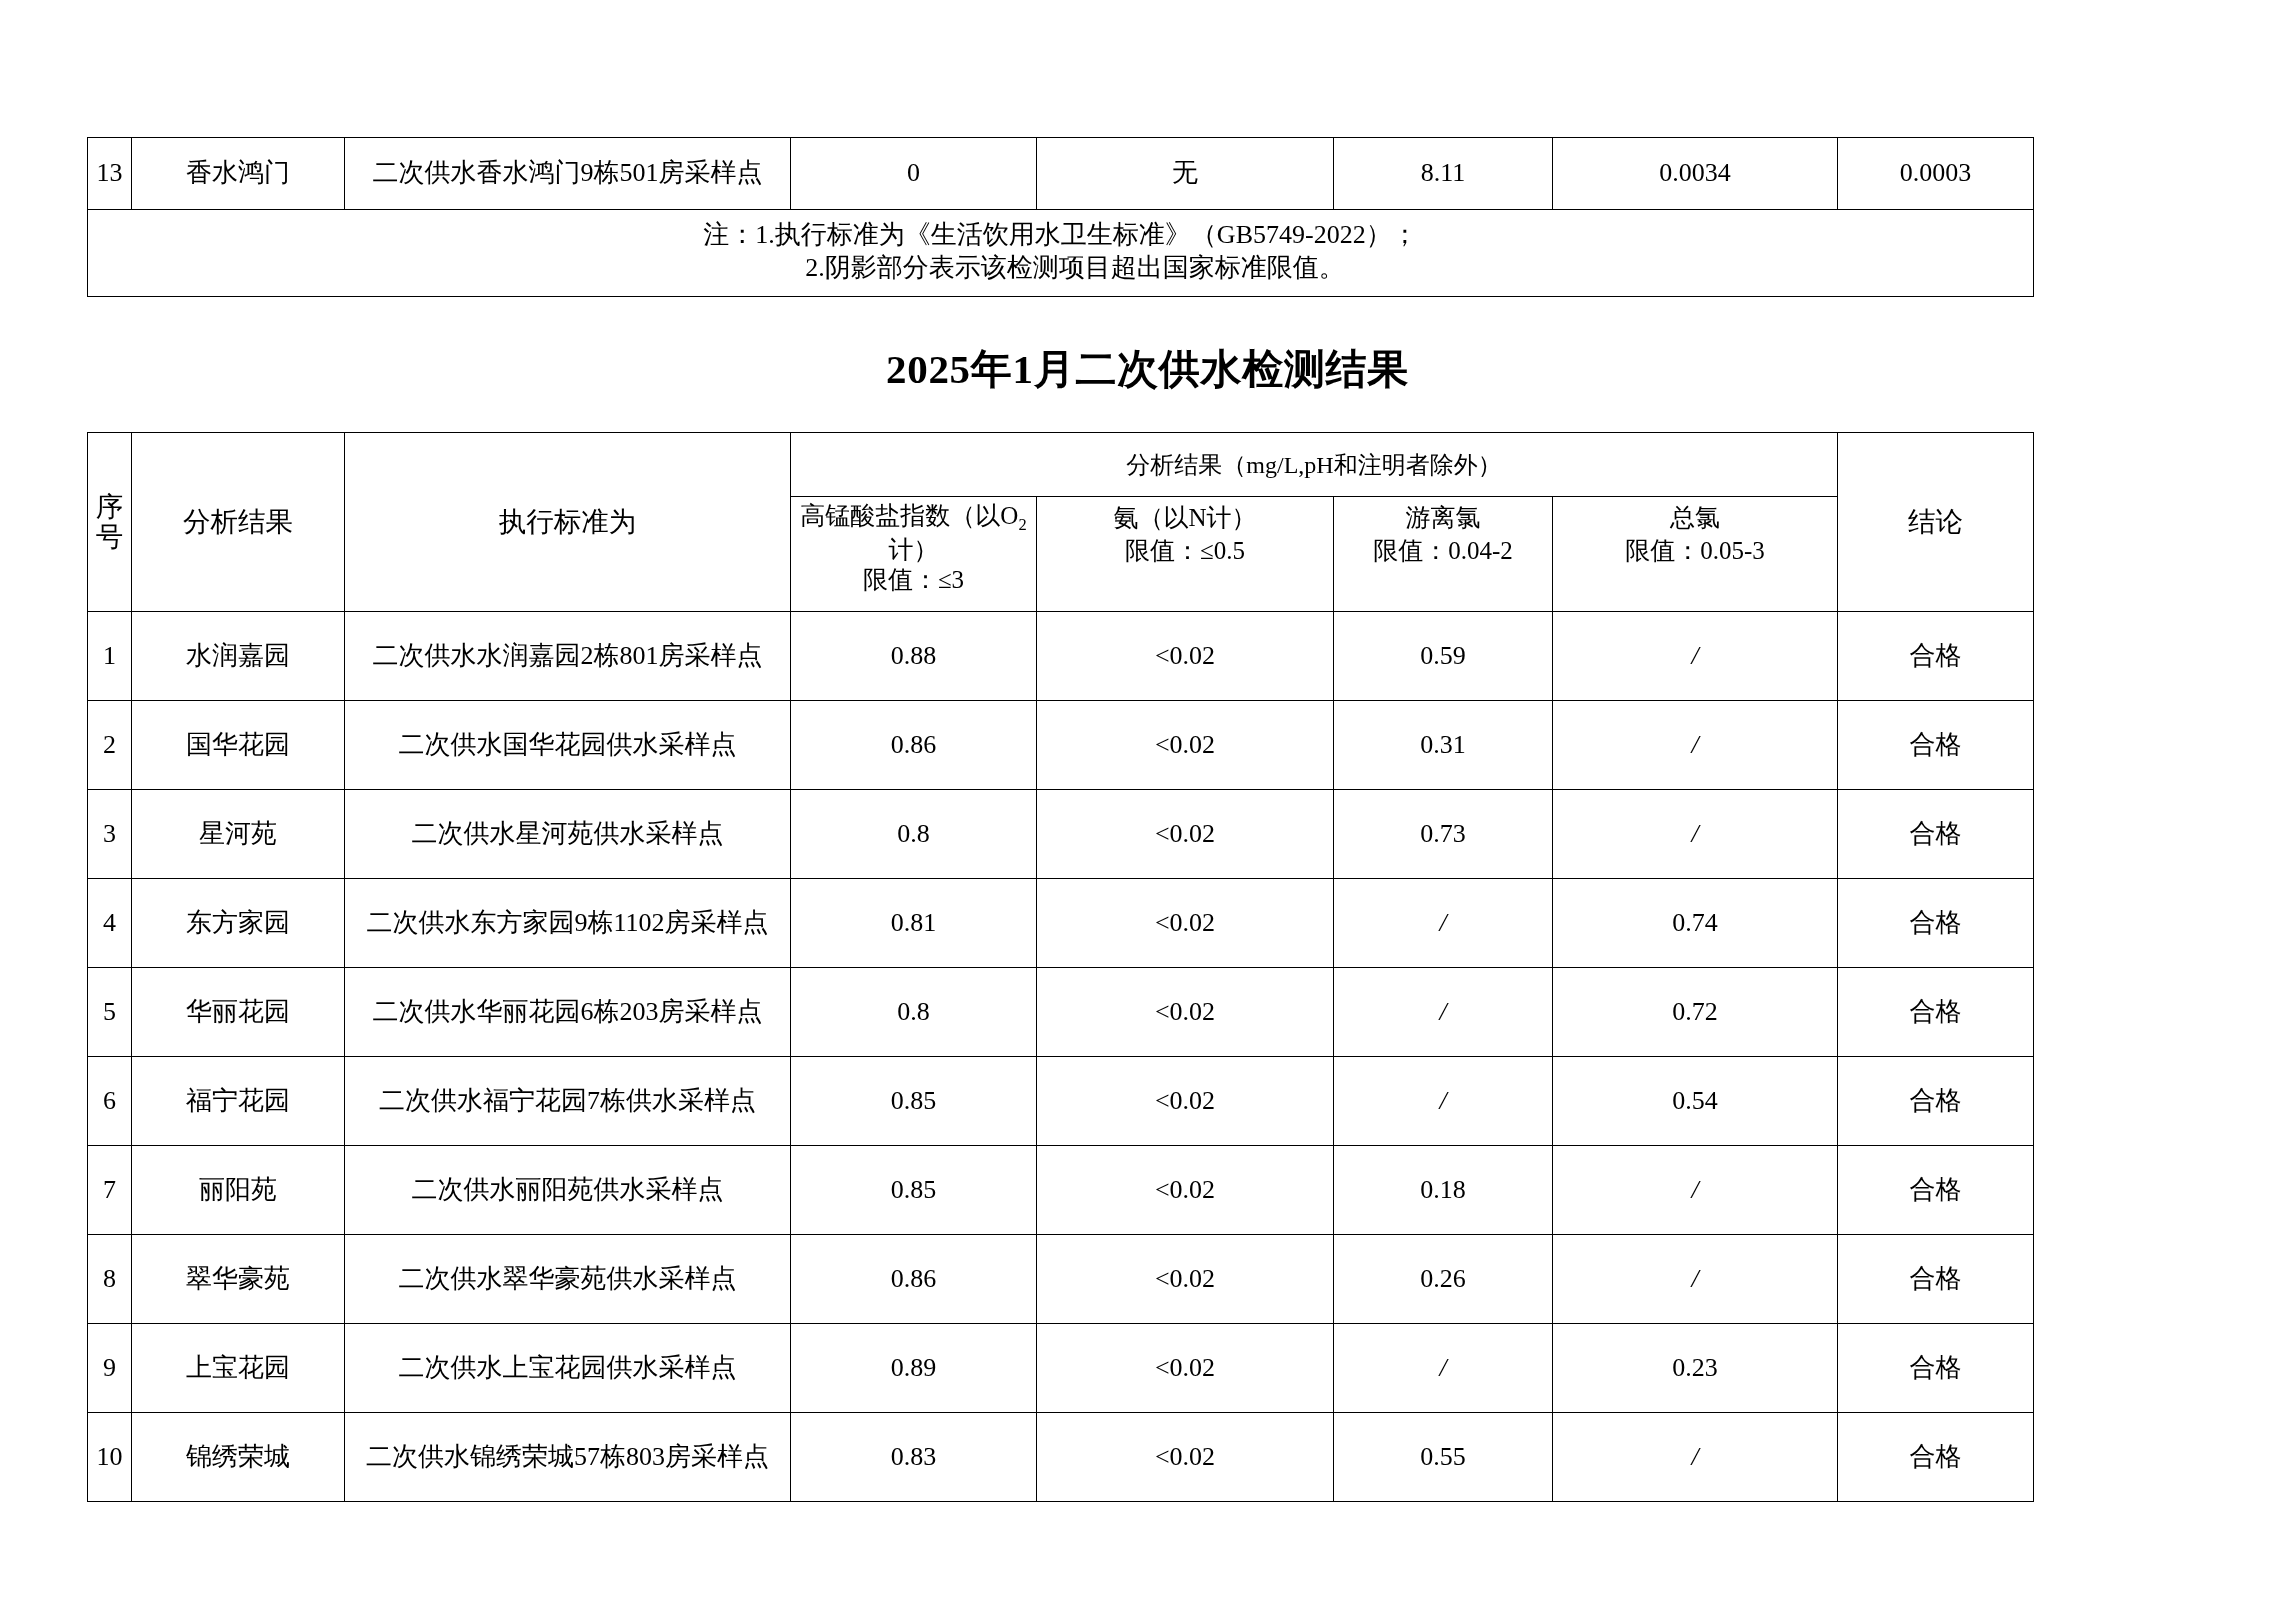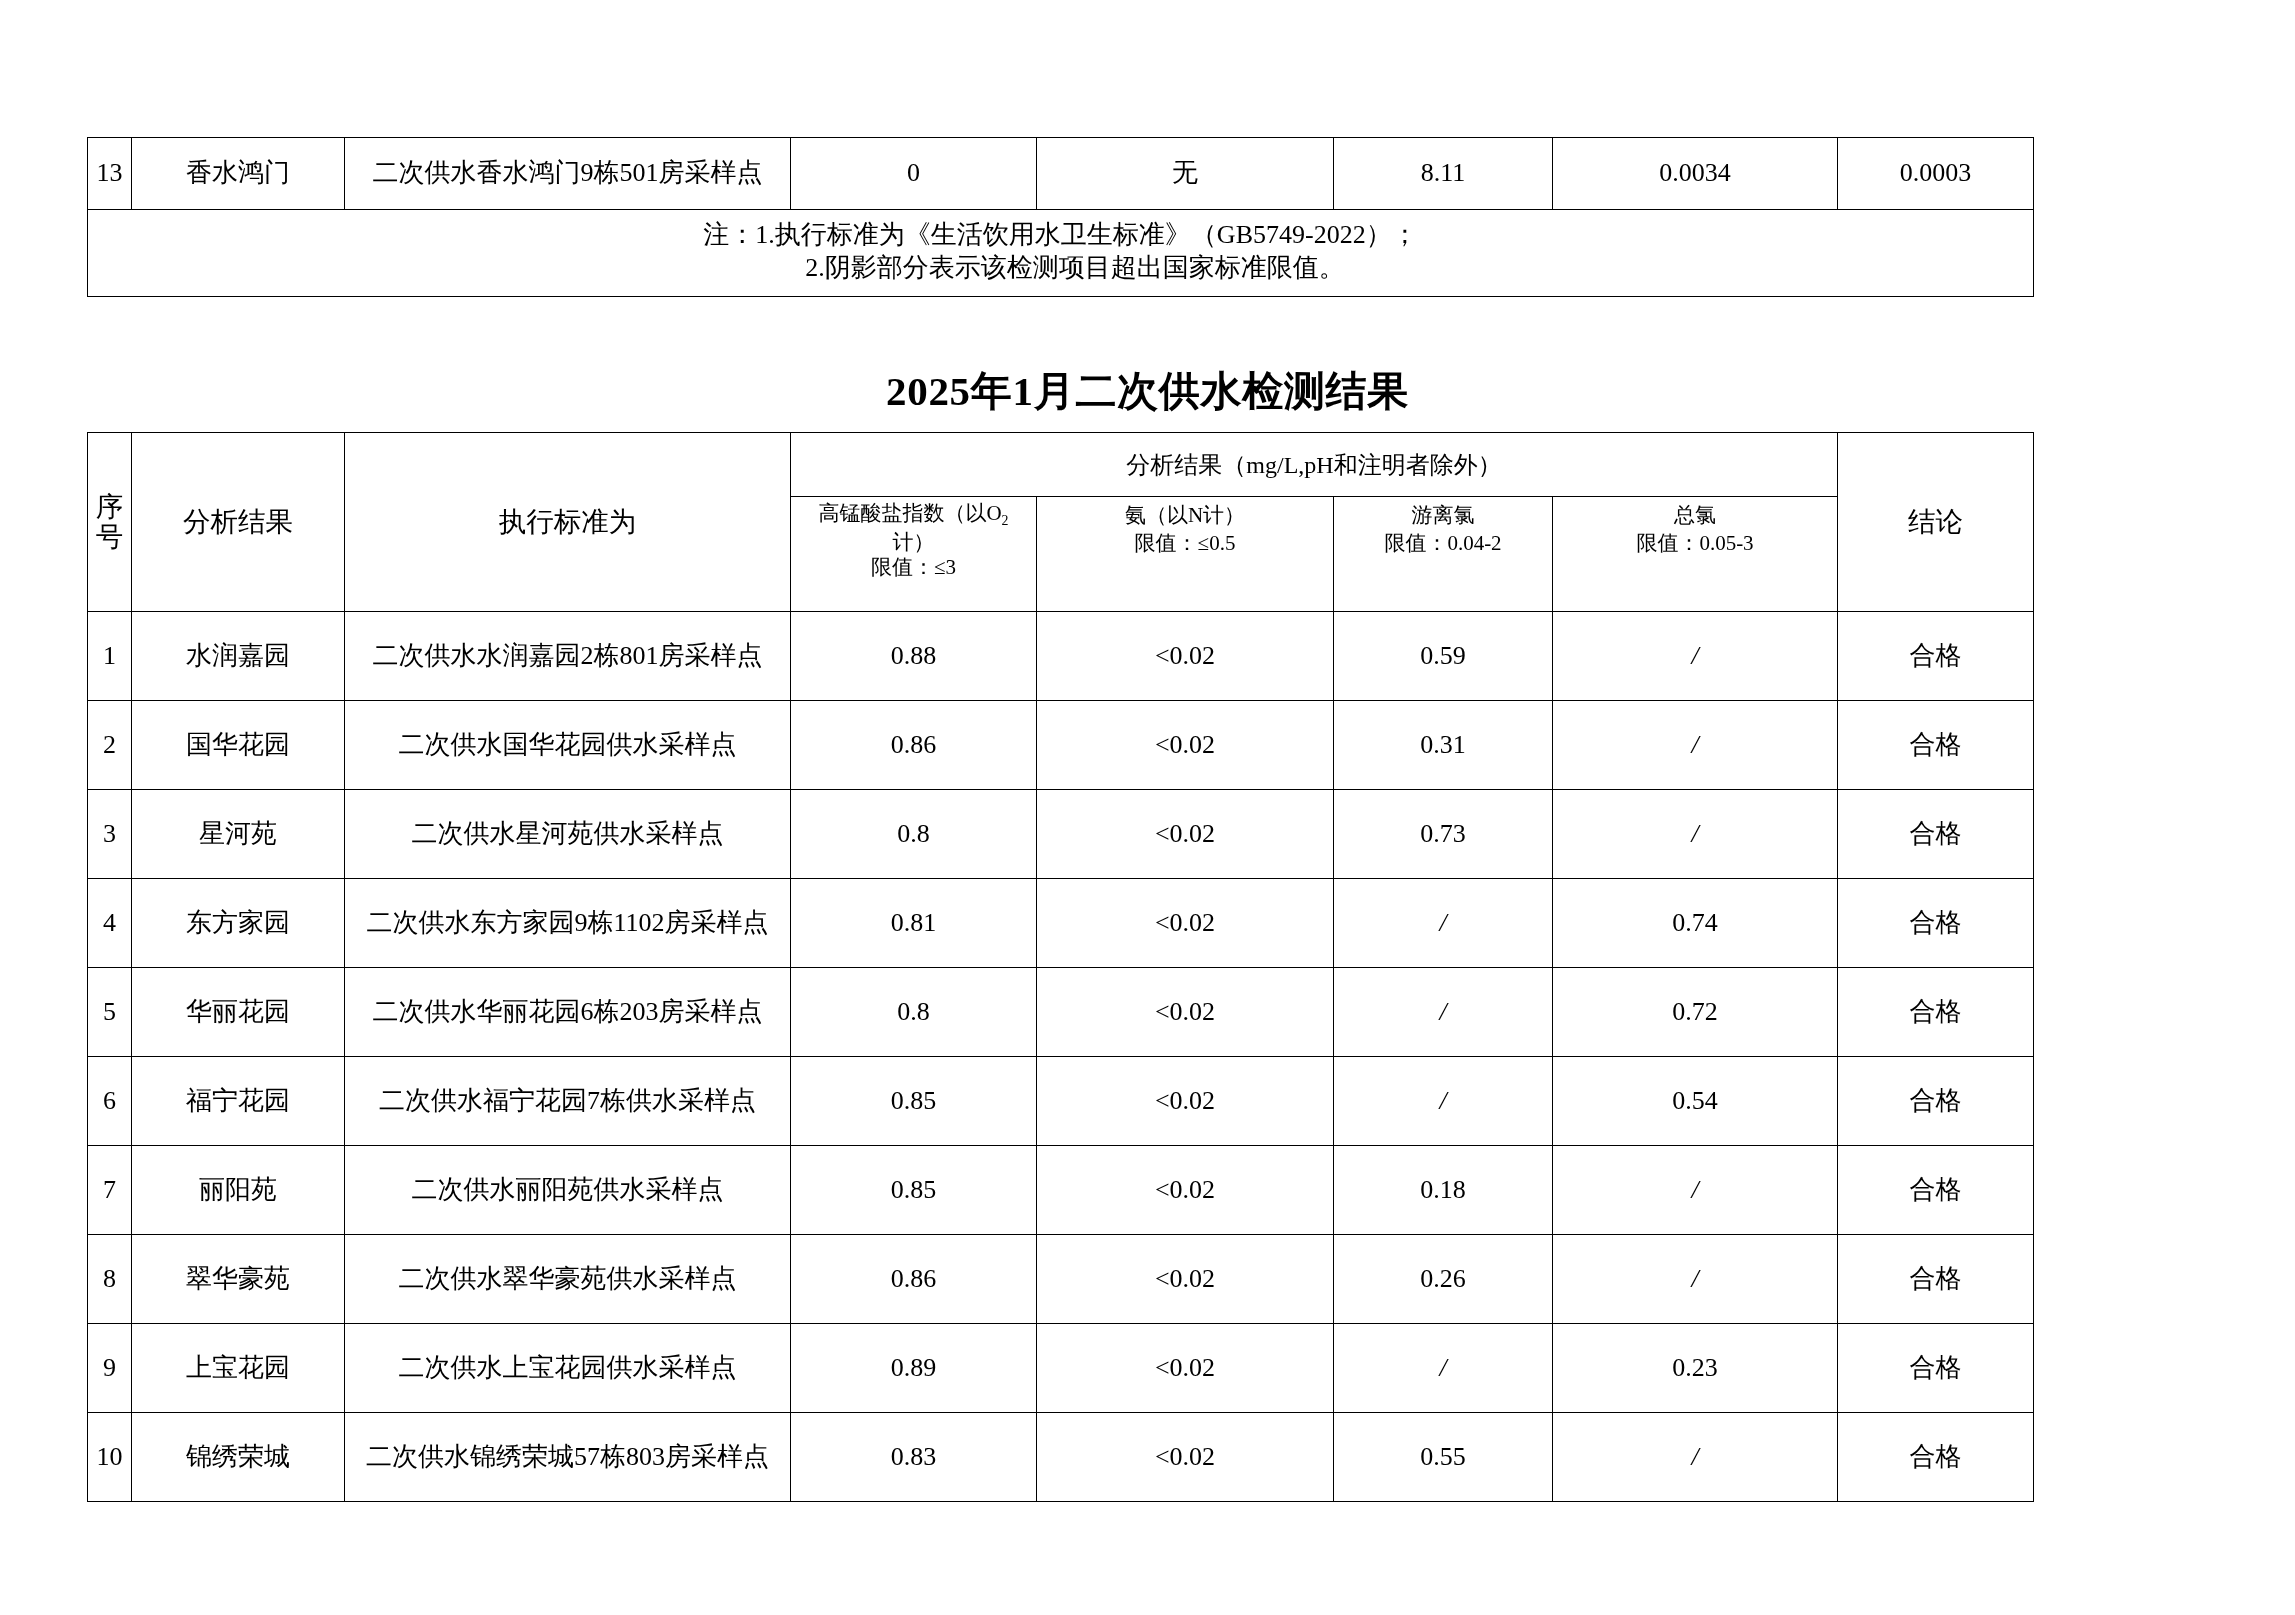--- a/index.html
+++ b/index.html
@@ -59,38 +59,38 @@
     font-size: 24px;
     line-height: 1.42;
     height: 63px;
     vertical-align: top;
   }
   .notes-cell .n2 { padding-left: 29px; display: block; }
 
   
   #doc-title {
     position: absolute;
-    top: 364px;
+    top: 342px;
     left: 0;
     width: 2295px;
     text-align: center;
     font-size: 41px;
     font-weight: bold;
     letter-spacing: 0.7px;
     font-family: "Liberation Serif", "DejaVu Serif", serif;
   }
 
   
   #main-table { top: 432px; }
 
   #main-table td.head-tall   { height: 175px; font-size: 27.5px; }
   #main-table td.head-group  { height: 63px;  font-size: 24px; }
   #main-table td.head-sub    {
     height: 110px;
-    font-size: 21px;
+    font-size: 25px;
     line-height: 1.34;
     vertical-align: top;
     padding-top: 3.9px;
   }
   #main-table td.head-sub.tight { line-height: 1.2; }
   #main-table td.body-cell   { height: 88px; font-size: 26px; }
 
   .idx-stack { line-height: 1.1; }
   sub { font-size: 0.66em; vertical-align: sub; }
   .slash { font-style: italic; }

